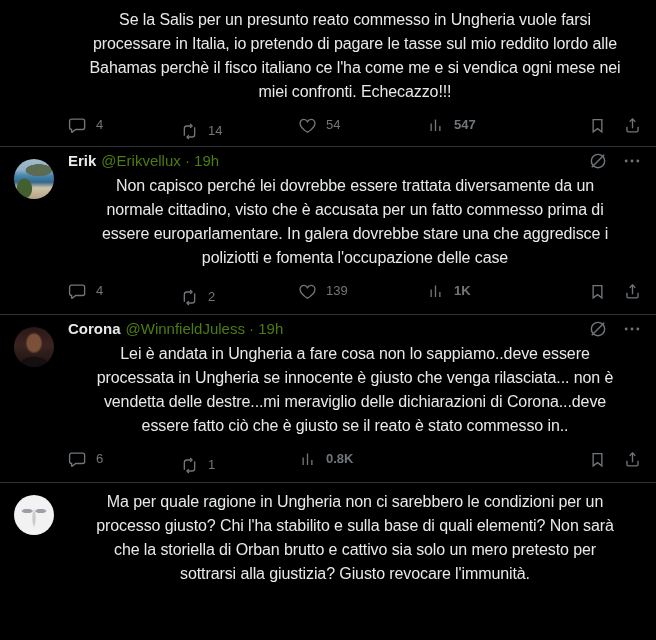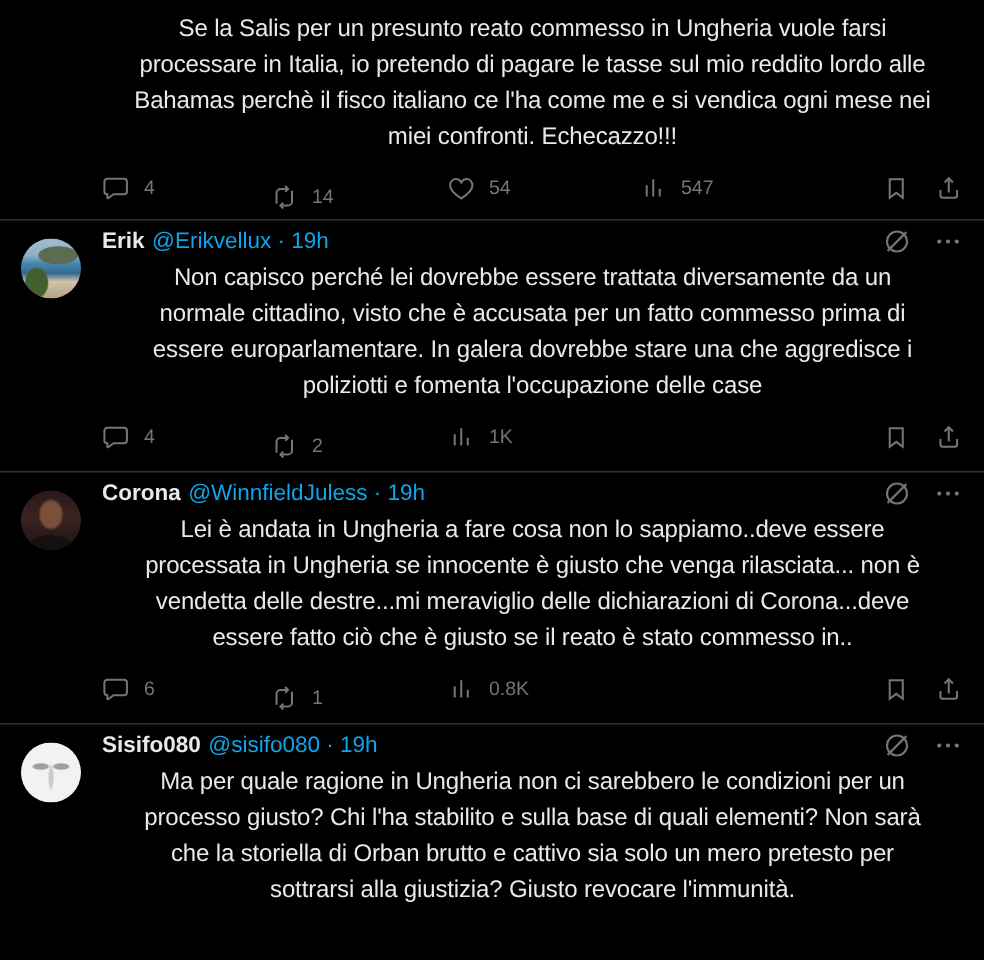--- a/index.html
+++ b/index.html
@@ -12,21 +12,21 @@
   .post{position:relative;padding:8px 14px 10px 68px;}
   .post.reply{padding-top:4px;padding-bottom:12px;border-top:1px solid #2f3336;}
   .tweet-text{
     color:#e7e9ea;font-size:16px;line-height:24px;white-space:pre-line;
     letter-spacing:-0.1px;
     text-align:center;
   }
   
   .hdr{display:flex;align-items:center;gap:5px;font-size:15px;line-height:20px;height:20px;}
   .nm{font-weight:700;color:#e7e9ea;}
-  .meta{color:#0ea5e9;}
+  .meta{color:#4d7c0f;}
   .hdr-right{margin-left:auto;display:flex;align-items:center;gap:14px;color:#71767b;}
   .hdr-right .hbtn{display:flex;align-items:center;cursor:pointer;}
   .reply .tweet-text{margin-top:3px;}
   
   .avatar{position:absolute;left:14px;top:12px;width:40px;height:40px;border-radius:50%;overflow:hidden;}
   .av-erik{
     background:
       radial-gradient(ellipse 22px 10px at 62% 28%, #5d6b52 58%, transparent 62%),
       radial-gradient(ellipse 13px 17px at 26% 74%, #42602f 55%, transparent 63%),
       linear-gradient(180deg,#a3bccd 0%,#8db0c6 28%,#4585ad 42%,#35688c 58%,#cfc3a8 72%,#b4a286 100%);
@@ -44,21 +44,21 @@
       radial-gradient(ellipse 3px 14px at 50% 58%, #c9ccce 40%, rgba(201,204,206,0) 70%),
       #f2f2f2;
   }
   
   .actions{display:flex;align-items:center;margin-top:10px;height:22px;color:#71767b;}
   .ag{display:flex;align-items:center;gap:9px;cursor:pointer;}
   .ag .cnt{font-size:13px;line-height:16px;color:#71767b;}
   .ag.g1{width:112px;}
   .ag.g2{width:118px;margin-top:12px;}
   .ag.g3{width:128px;align-items:center;}
-  .ag.g4{flex:1;}
+  .ag.g4{flex:1;font-weight:bold;}
   .agr{display:flex;align-items:center;gap:16px;}
   .agr .hbtn{cursor:pointer;display:flex;align-items:center;}
   svg.i{display:block;stroke:#71767b;fill:none;stroke-width:1.7;}
   .defs{position:absolute;width:0;height:0;overflow:hidden;}
 </style>
 </head>
 <body>
 
 <svg class="defs" aria-hidden="true">
   <defs>
@@ -174,20 +174,26 @@
             <use href="#i-reply"></use>
           </svg>
         <span class="cnt">4</span>
       </div>
       <div class="ag g2">
         <svg class="i" width="19" height="19">
             <use href="#i-repost"></use>
           </svg>
         <span class="cnt">2</span>
       </div>
+      <div class="ag g3">
+        <svg class="i" width="19" height="19">
+            <use href="#i-heart"></use>
+          </svg>
+        <span class="cnt">139</span>
+      </div>
       <div class="ag g4">
         <svg class="i" width="19" height="19">
             <use href="#i-views"></use>
           </svg>
         <span class="cnt">1K</span>
       </div>
       <div class="agr">
         <span class="hbtn">
           <svg class="i" width="19" height="19">
               <use href="#i-bookmark"></use>
@@ -253,35 +259,19 @@
           <svg class="i" width="19" height="19">
               <use href="#i-share"></use>
             </svg>
         </span>
       </div>
     </div>
   </article>
 
   <article class="post reply">
     <div class="avatar av-sisifo"></div>
-    <div class="hdr">
-      <span class="nm">Sisifo080</span>
-      <span class="meta">@sisifo080 · 19h</span>
-      <div class="hdr-right">
-        <span class="hbtn">
-          <svg class="i" width="20" height="20">
-              <use href="#i-grok"></use>
-            </svg>
-        </span>
-        <span class="hbtn">
-          <svg class="i" width="20" height="20">
-              <use href="#i-more"></use>
-            </svg>
-        </span>
-      </div>
-    </div>
     <div class="tweet-text">Ma per quale ragione in Ungheria non ci sarebbero le condizioni per un
 processo giusto? Chi l'ha stabilito e sulla base di quali elementi? Non sarà
 che la storiella di Orban brutto e cattivo sia solo un mero pretesto per
 sottrarsi alla giustizia? Giusto revocare l'immunità.</div>
   </article>
 
 </div>
 
 </body></html>

